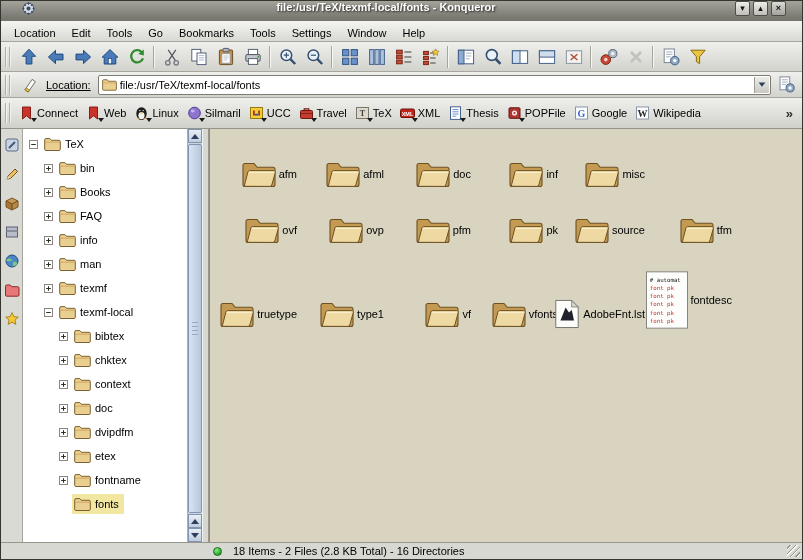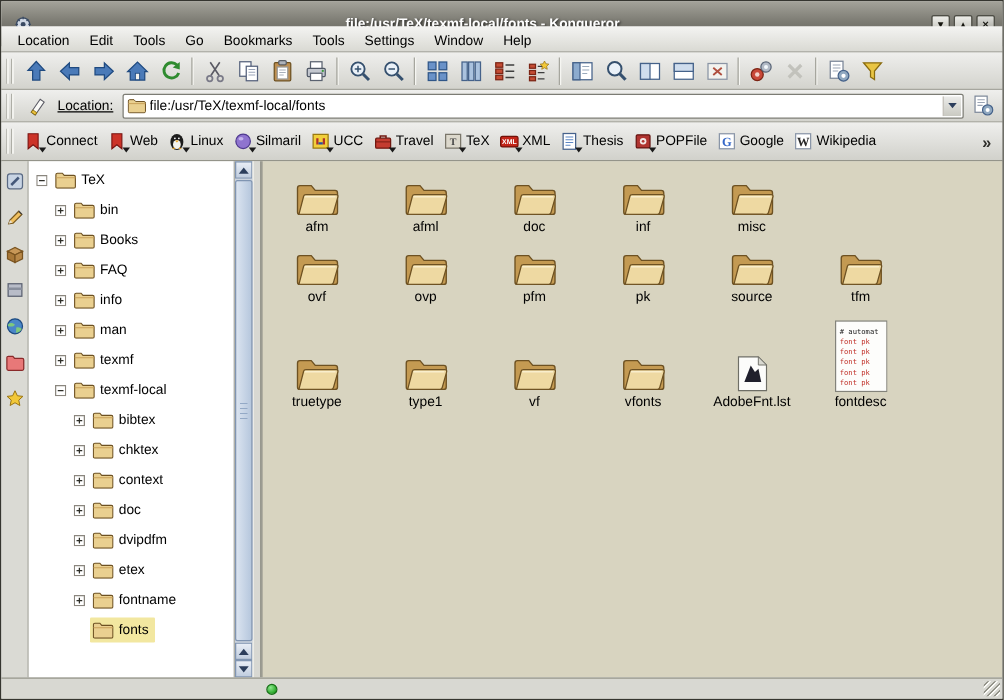--- a/index.html
+++ b/index.html
@@ -1,20 +1,20 @@
 <!DOCTYPE html>
 <html><head>
 <meta charset="utf-8">
 <style>
   *{box-sizing:border-box;margin:0;padding:0;}
   body{margin:0;font-family:"Liberation Sans","DejaVu Sans",sans-serif;font-size:11px;color:#000;background:#777;}
   .window{position:relative;width:803px;height:560px;background:#d6d6d0;border:1px solid #35352f;overflow:hidden;}
 
   
-  .titlebar{position:absolute;top:0;left:0;right:0;height:36px;display:flex;align-items:center;padding:0 6px;
+  .titlebar{position:absolute;top:0;left:0;right:0;height:36px;display:flex;padding:0 16px;
     background:linear-gradient(#a4a39a 0%,#7c7b73 45%,#585750 100%);}
   .title-icon{width:15px;height:15px;margin:0 4px;display:flex;}
   .title-icon svg{width:15px;height:15px;}
   .title-text{flex:1;text-align:center;color:#fff;font-weight:bold;font-size:11px;text-shadow:1px 1px 2px rgba(0,0,0,.75);white-space:nowrap;overflow:hidden;}
   .title-btn{width:15px;height:15px;margin-left:3px;border:1px solid #4e4e46;border-radius:2px;display:flex;align-items:center;justify-content:center;
     font-size:9px;line-height:1;color:#15150f;background:linear-gradient(#eeeeea,#bfbfb7);}
   .title-btn.close{background:linear-gradient(#dcdcd8,#a2a29a);font-weight:bold;}
 
   
   .menubar{position:absolute;top:20px;left:0;right:0;height:21px;background:linear-gradient(#f4f4f2,#d9d9d3);border-bottom:1px solid #a6a69e;
@@ -87,21 +87,21 @@
   .tri.down{border-left:4px solid rgba(0,0,0,0);border-right:4px solid rgba(0,0,0,0);border-top:5px solid #2c3e5c;}
   .tri.small{transform:scale(.85);}
 
   .splitter{width:7px;background:#d8d8d2;border-left:1px solid #f2f2ee;border-right:1px solid #98988e;flex:0 0 7px;}
 
   .icon-view{flex:1;background:#d8d4c0;border-left:1px solid #8a8a82;overflow:hidden;padding-top:8px;}
   .icon-row{display:flex;align-items:flex-end;}
   .icon-row.r1{height:52px;}
   .icon-row.r2{height:56px;align-items:flex-end;}
   .icon-row.r3{height:84px;}
-  .file-item{width:87px;flex:0 0 87px;display:flex;flex-direction:column;align-items:center;justify-content:flex-end;gap:2px;}
+  .file-item{width:87px;flex:0 0 87px;display:flex;flex-direction:row;align-items:center;justify-content:flex-end;gap:2px;}
   .fi-icon{display:flex;}
   .fi-icon svg.folder{width:36px;height:30px;display:block;}
   .fi-label{line-height:13px;max-width:86px;white-space:nowrap;text-align:center;}
 
   
   .statusbar{position:absolute;left:0;right:0;bottom:0;height:17px;background:#d8d8d2;border-top:1px solid #96968c;
     display:flex;align-items:center;padding-left:212px;gap:11px;}
   .led{width:9px;height:9px;border-radius:50%;flex:0 0 9px;border:1px solid #156e15;
     background:radial-gradient(circle at 35% 30%,#8ce88c,#2aa82a 70%,#156e15);}
   .status-text{white-space:nowrap;}
@@ -1005,16 +1005,17 @@
               </svg>
             </span>
             <span class="fi-label">fontdesc</span>
           </span>
         </div>
       </div>
   </div>
 
   <div class="statusbar">
     <span class="led"></span>
+    <span class="status-text">18 Items - 2 Files (2.8 KB Total) - 16 Directories</span>
     <span class="resize-grip"></span>
   </div>
 
 </div>
 
 </body></html>

